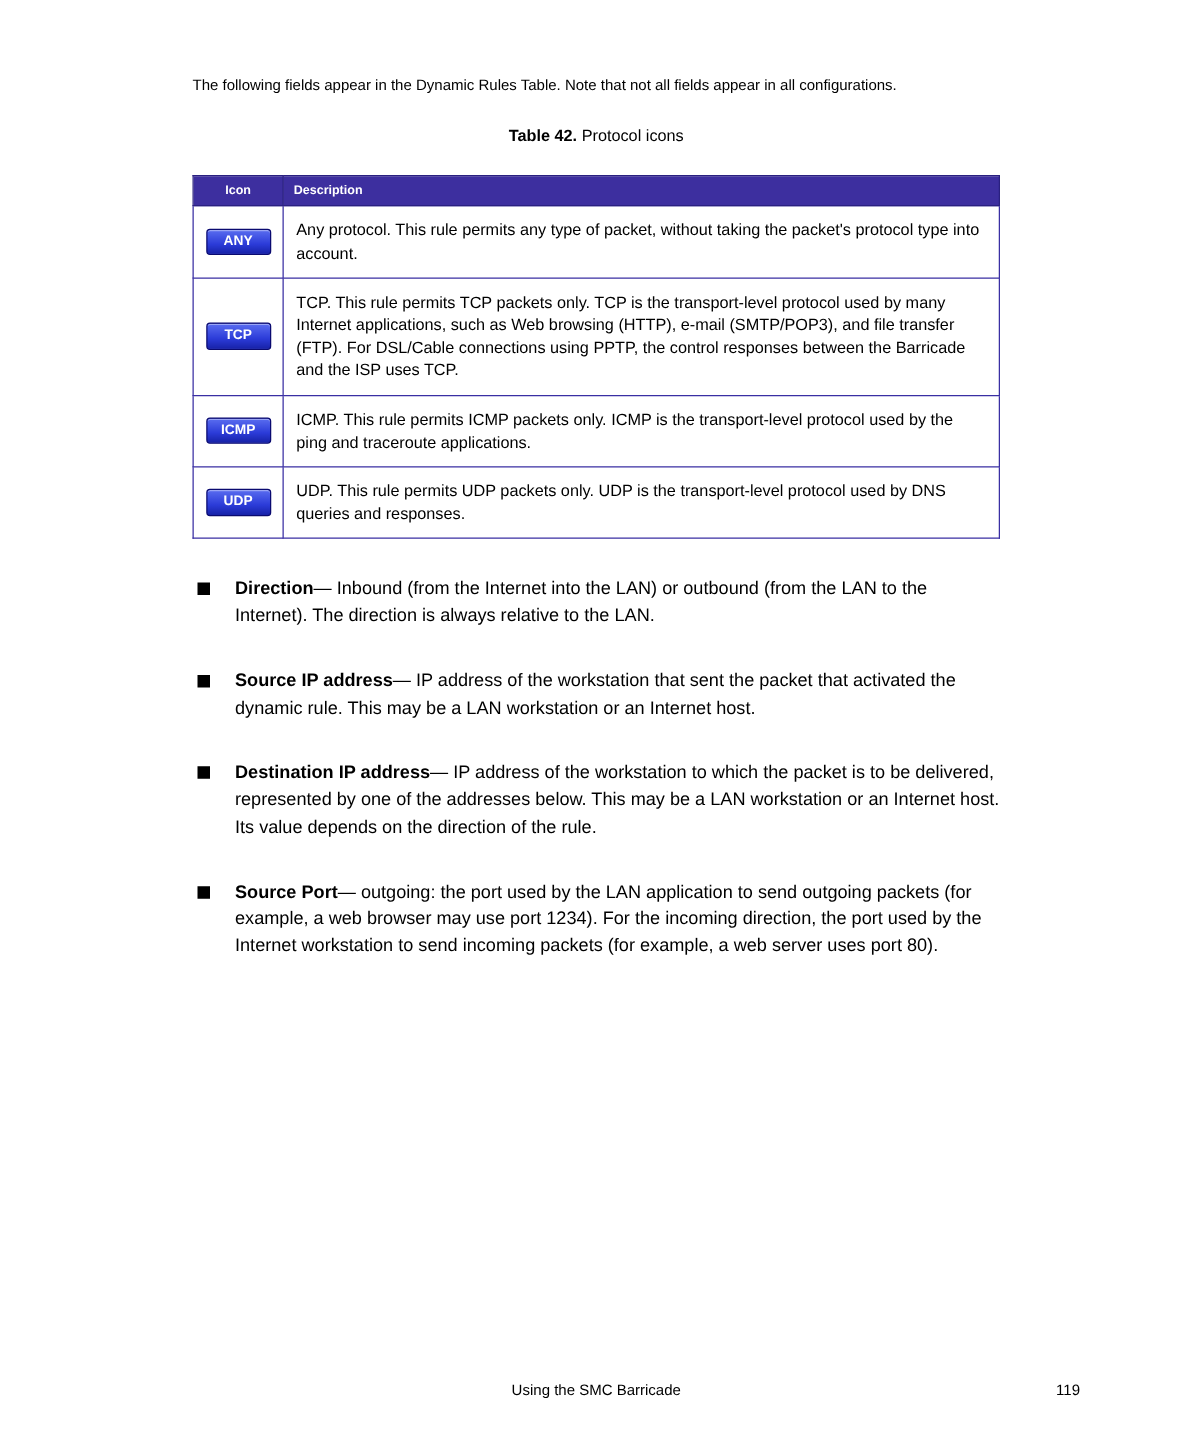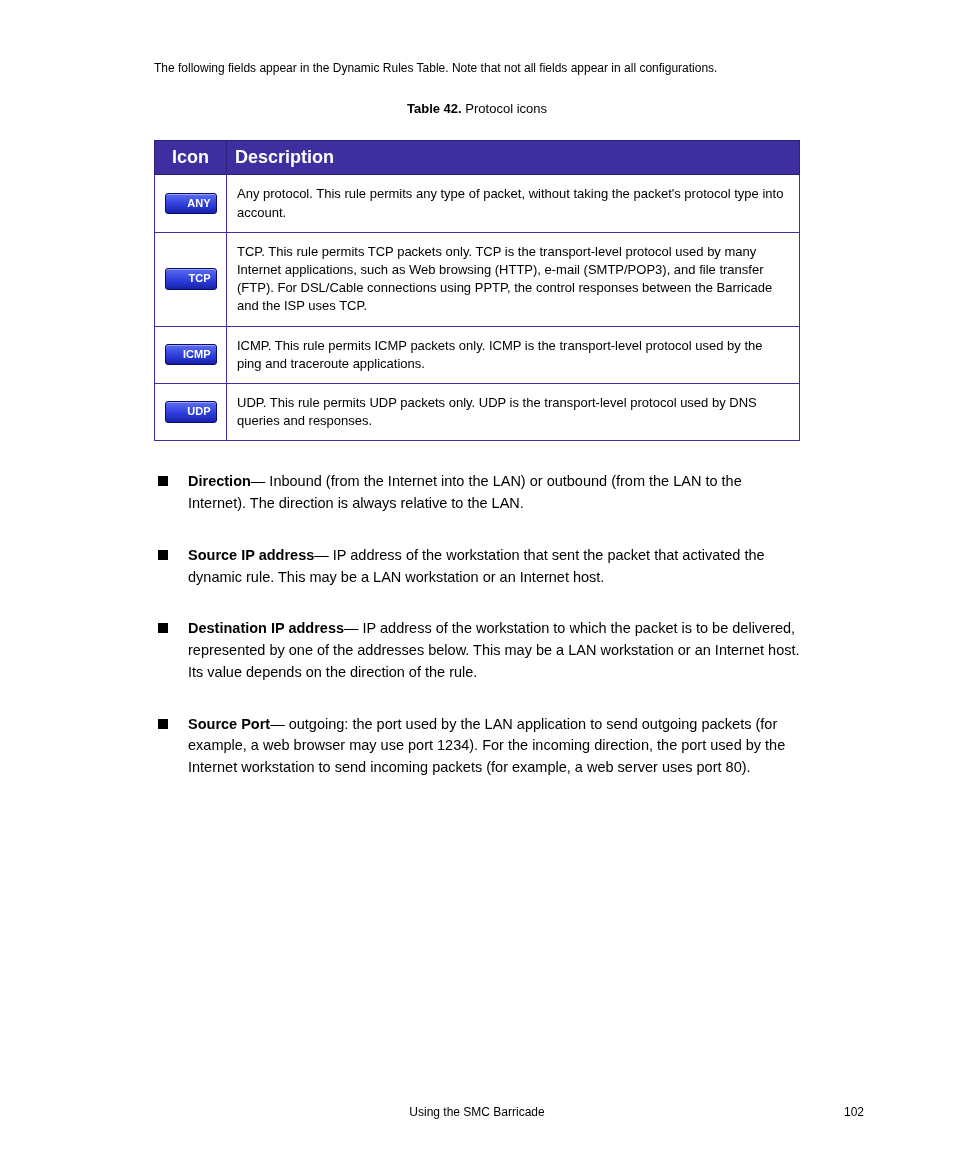--- a/index.html
+++ b/index.html
@@ -28,21 +28,21 @@
   }
   .table-caption .tablelabel { font-weight: 600; }
   table.proto {
     width: 100%;
     border-collapse: collapse;
     border: 1px solid #3a2fa3;
   }
   table.proto thead th {
     background: #3d2f9f;
     color: #fff;
-    font-size: 18px;
+    font-size: 10px;
     font-weight: 600;
     text-align: left;
     padding: 6px 8px;
     border: 1px solid #2a2080;
   }
   table.proto thead th:first-child { width: 55px; text-align: center; }
   table.proto td {
     border: 1px solid #3a2fa3;
     font-size: 13px;
     line-height: 1.4;
@@ -55,21 +55,21 @@
     width: 55px;
     padding: 8px 4px;
   }
   .proto-badge {
     display: inline-block;
     min-width: 40px;
     padding: 2px 5px;
     font-size: 11px;
     font-weight: 700;
     color: #fff;
-    text-align: right;
+    text-align: center;
     background: linear-gradient(#5a6df0, #2b3bd8 60%, #1722a8);
     border: 1px solid #0a0a70;
     border-radius: 3px;
     box-shadow: inset 0 1px 0 rgba(255,255,255,0.4);
   }
   ul.bullets {
     list-style: none;
     margin: 30px 0 0 0;
     padding: 0;
   }
@@ -162,14 +162,14 @@
     </li>
     <li>
       <span class="term">Source Port</span><span>— outgoing: the port used by the LAN application to send outgoing packets (for example, a web browser may use port 1234). For the incoming direction, the port used by the Internet workstation to send incoming packets (for example, a web server uses port 80).</span>
     </li>
   </ul>
 </div>
 
 <div class="footer">
   <span class="left"></span>
   <span class="center">Using the SMC Barricade</span>
-  <span class="right">102</span>
+  <span class="right">119</span>
 </div>
 
 </body></html>

